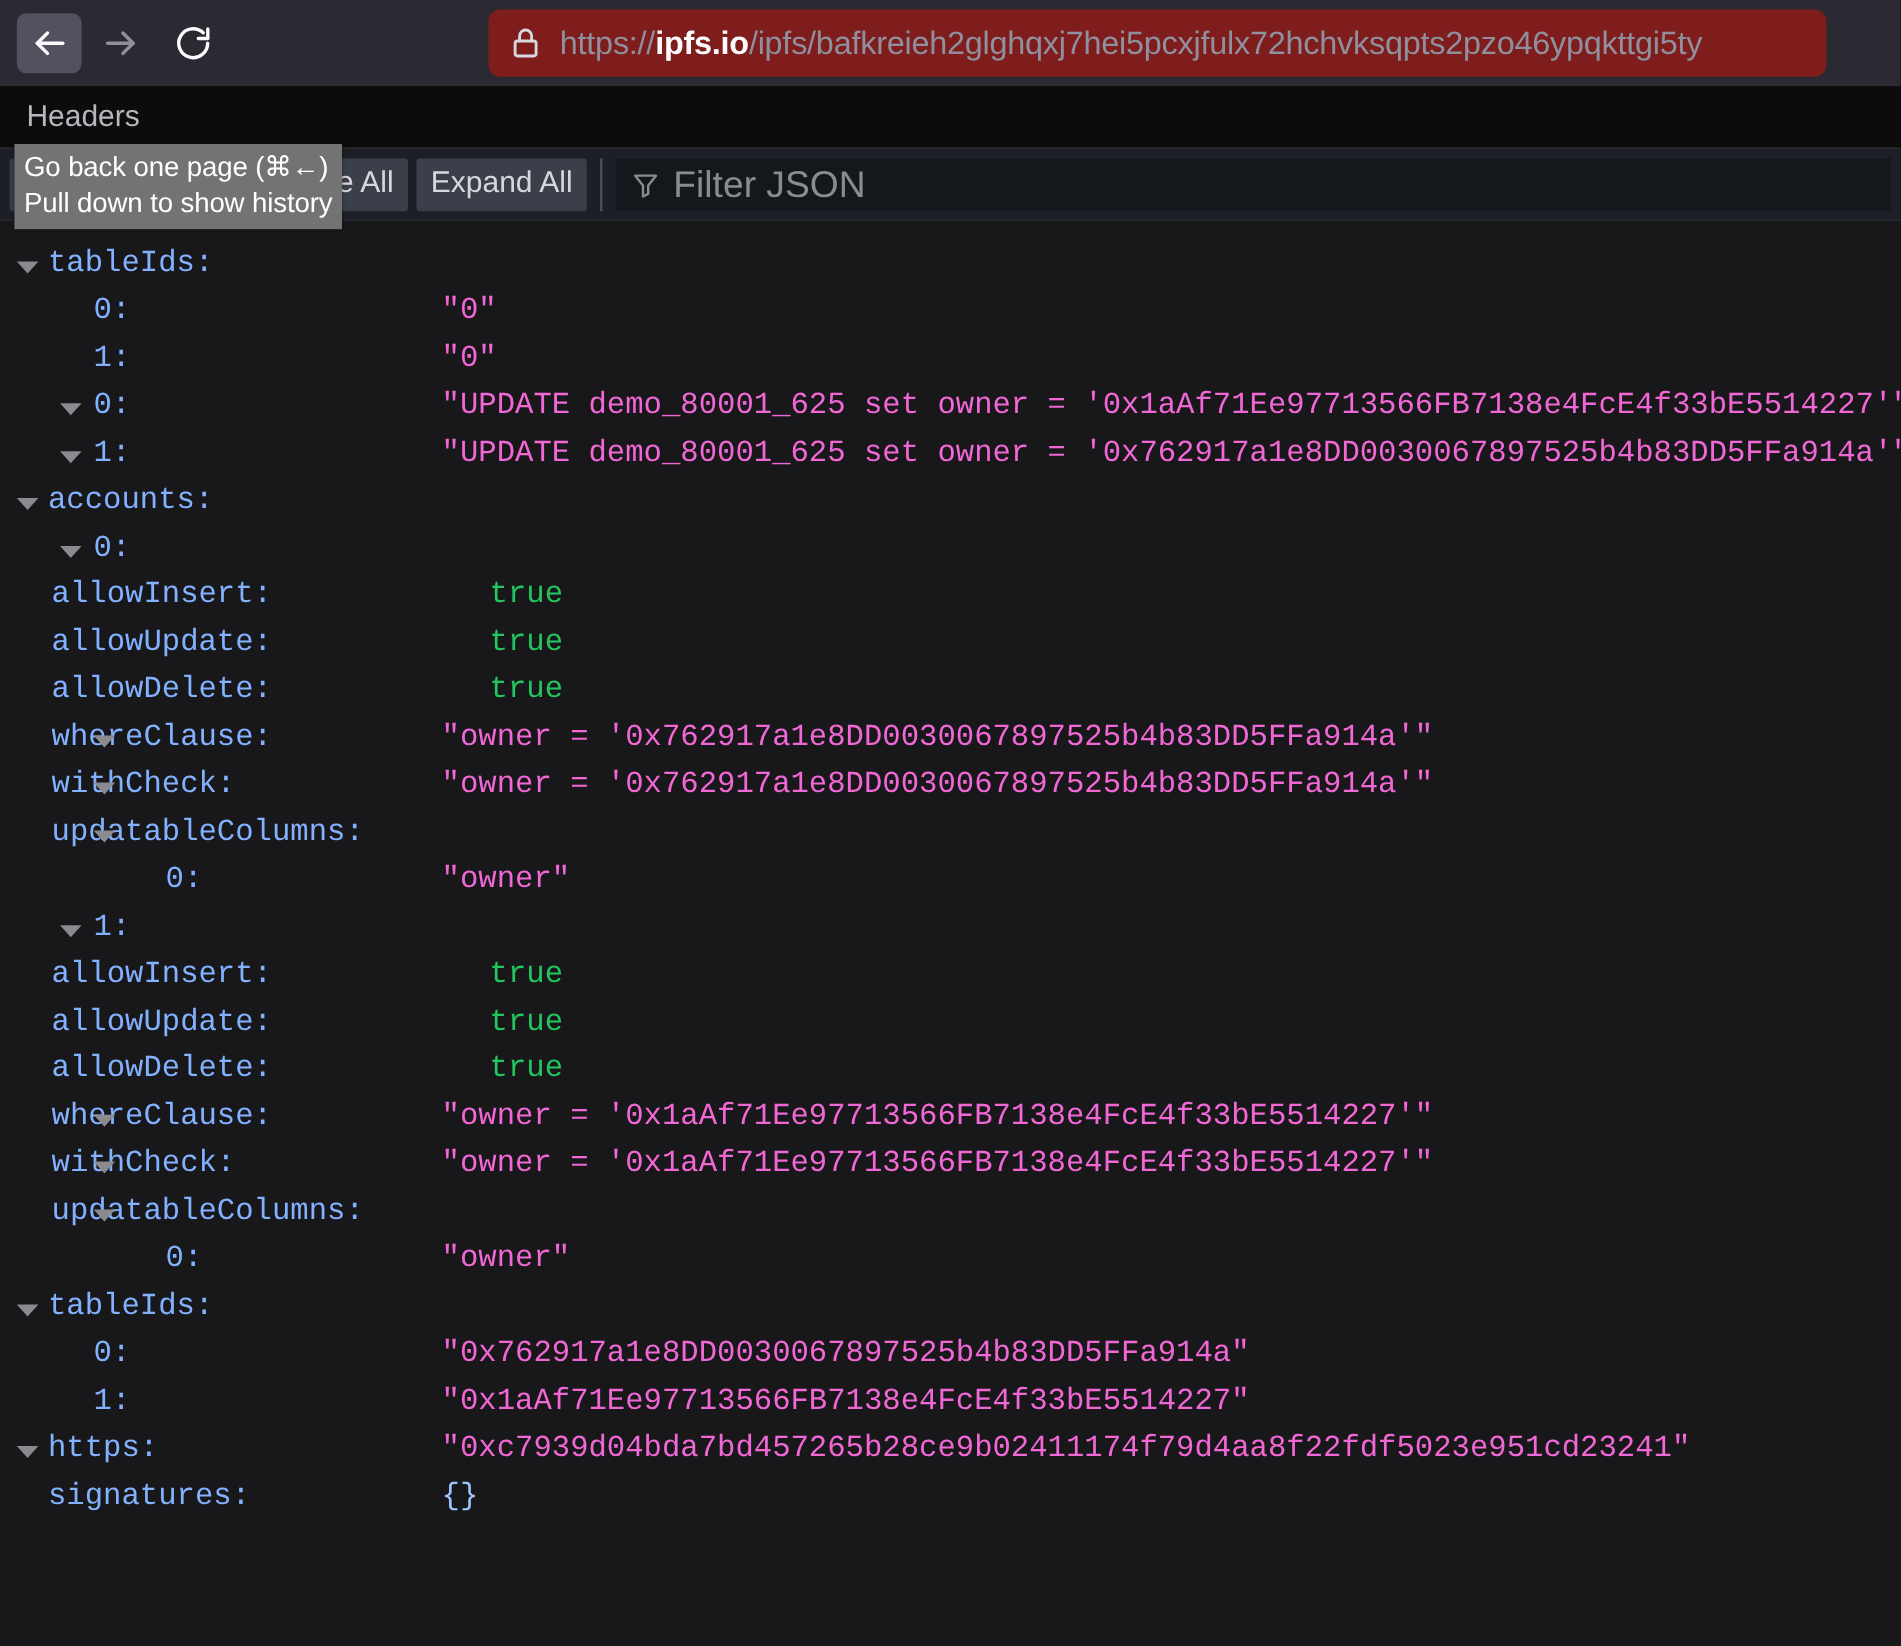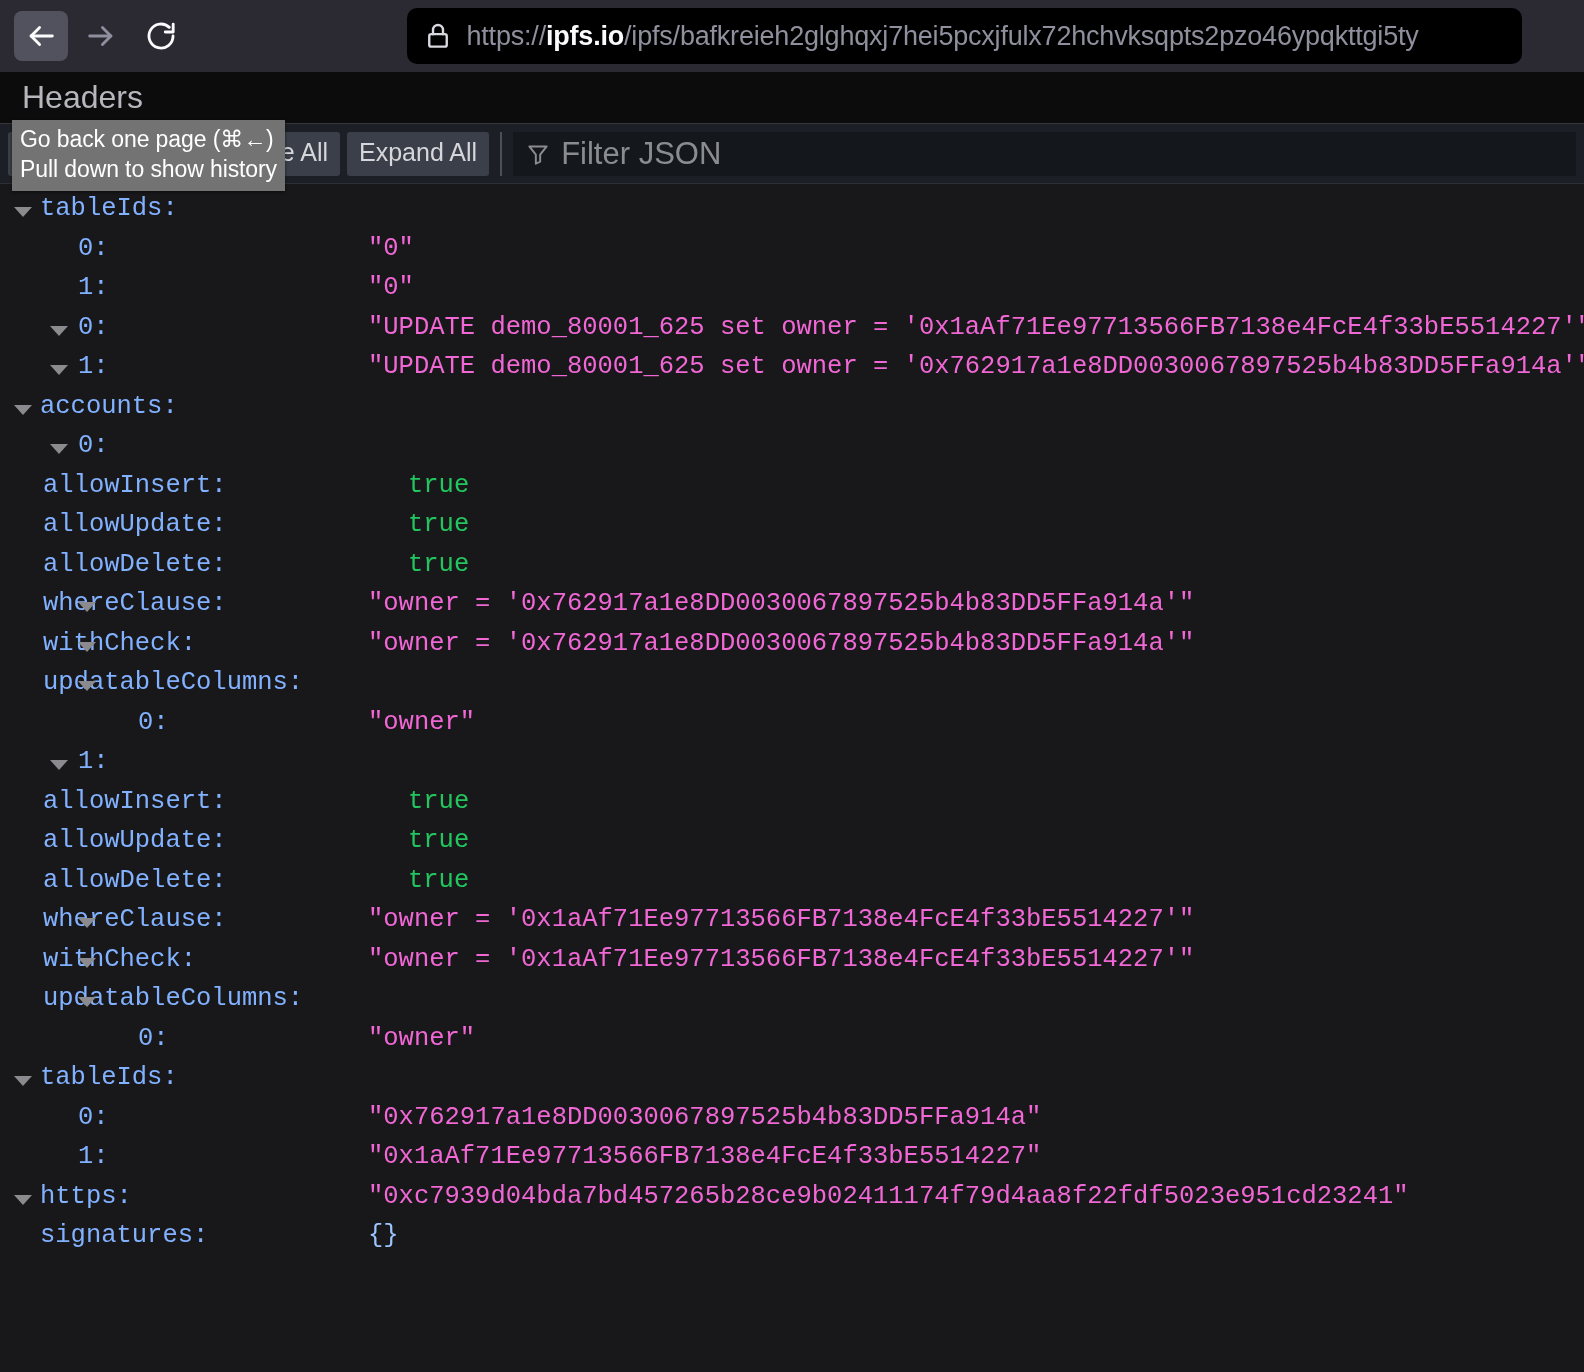--- a/index.html
+++ b/index.html
@@ -26,21 +26,21 @@
     display: flex; align-items: center; justify-content: center;
     color: #fbfbfe;
   }
   .nav-btn.hovered { background: #52525e; }
   .nav-btn.disabled { color: #8f8f9d; }
   .nav-btn svg { display: block; }
 
   .urlbar-wrap { flex: 1; display: flex; justify-content: center; padding-left: 170px; }
   .urlbar {
     width: 1115px; height: 56px;
-    background: #000000;
+    background: #7f1d1d;
     border-radius: 10px;
     display: flex; align-items: center;
     padding: 0 16px;
     gap: 14px;
   }
   .lock-icon { flex: 0 0 auto; color: #d8d8e0; display: flex; align-items: center; }
   .url-text {
     font-size: 27px;
     color: #8f8f9d;
     white-space: nowrap;
@@ -55,21 +55,21 @@
     position: relative;
     height: 52px;
     background: #0c0c0d;
     display: flex;
     align-items: center;
     padding-left: 20px;
     border-bottom: 1px solid #35353a;
   }
   .tabstrip-tabs { display: flex; align-items: center; gap: 26px; }
   .dt-tab {
-    font-size: 32px;
+    font-size: 25px;
     color: #b6b6bd;
     padding: 4px 2px;
   }
 
   
   .tooltip {
     position: absolute;
     left: 0; top: 48px;
     background: #737373;
     color: #ffffff;
@@ -122,21 +122,21 @@
   
   .json-panel {
     background: #18181a;
     height: 1188px;
     padding-top: 10px;
     overflow: hidden;
     position: relative;
   }
   .json-row {
     display: flex;
-    align-items: flex-start;
+    align-items: flex-end;
     height: 39.5px;
     font-family: "Liberation Mono", monospace;
     font-size: 25.5px;
     white-space: nowrap;
   }
   .row-label {
     display: flex;
     align-items: center;
     width: 368px;
     flex: 0 0 368px;

